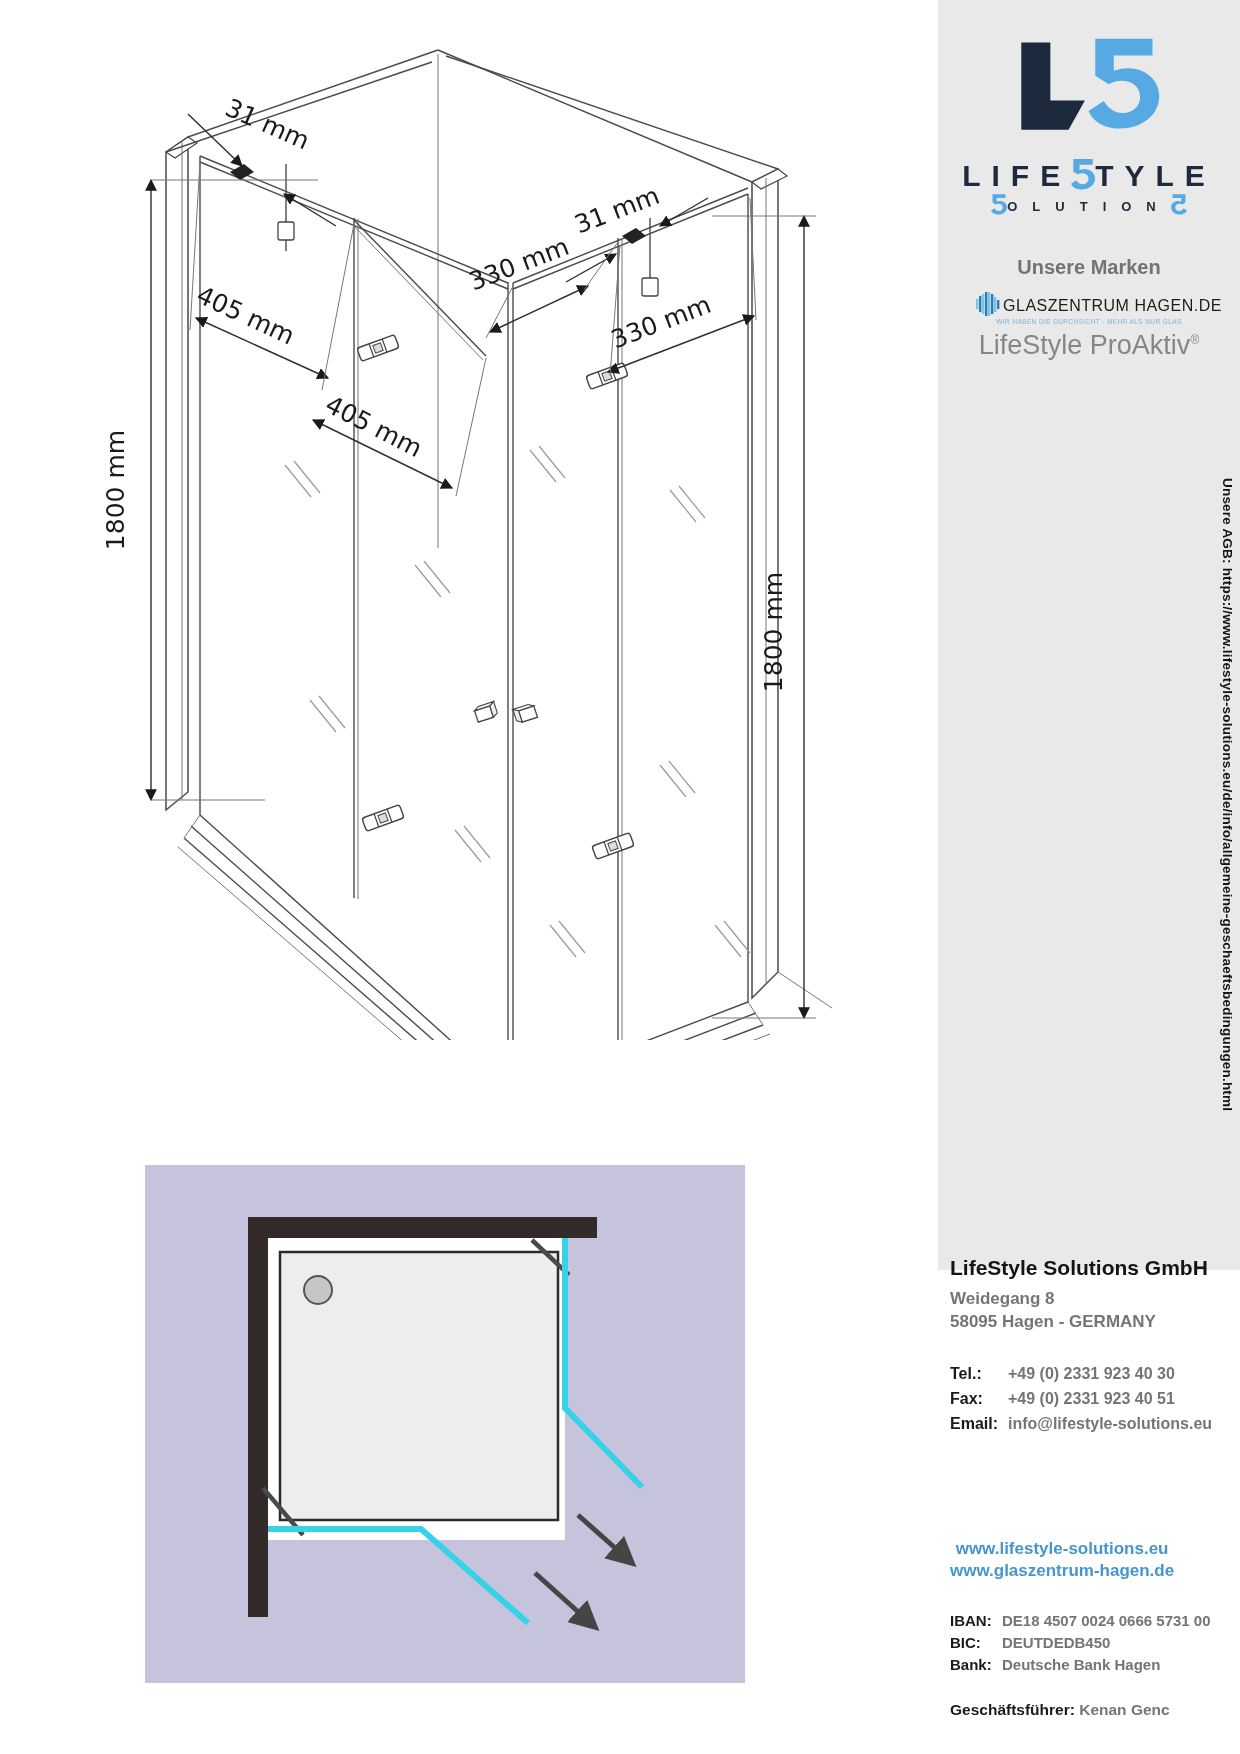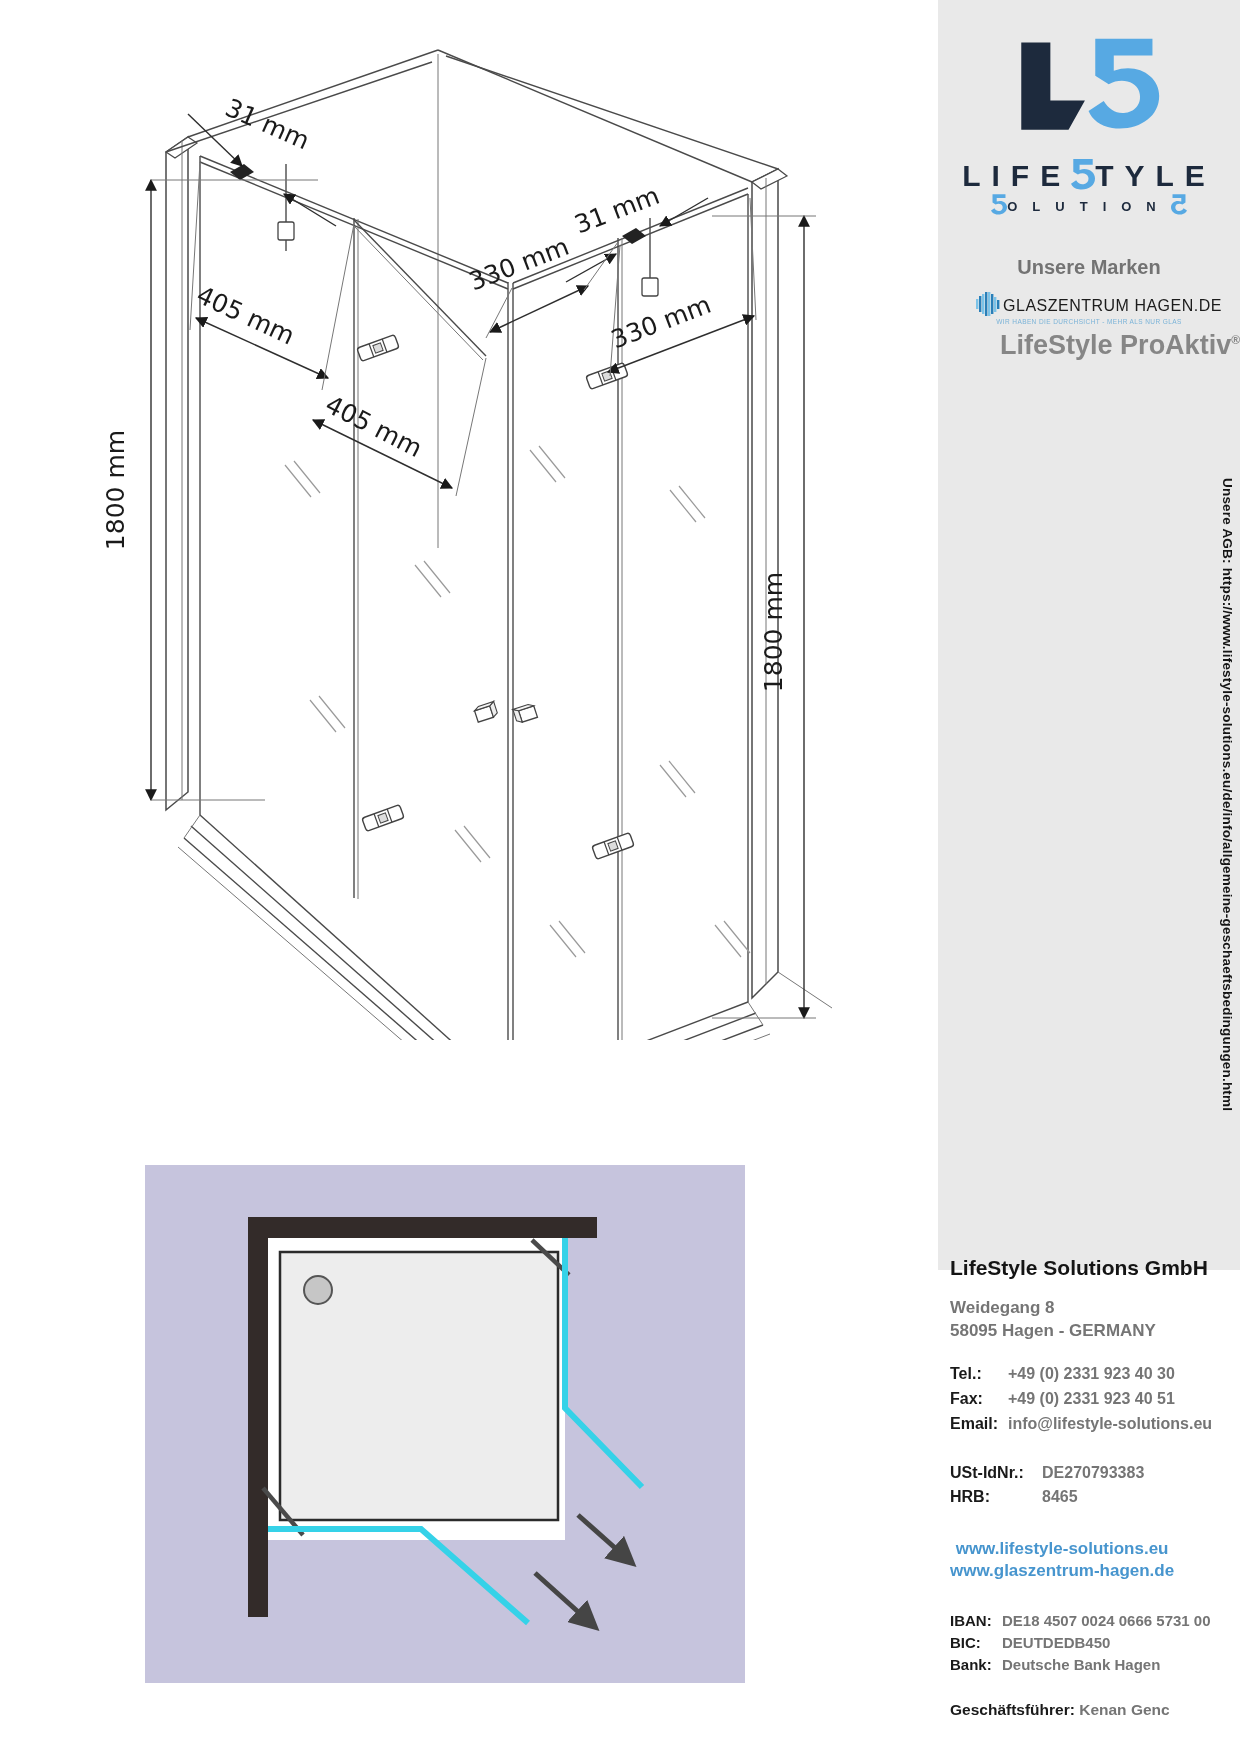--- a/index.html
+++ b/index.html
@@ -14,27 +14,27 @@
   .logo-word2{white-space:nowrap;font-weight:bold;font-size:13px;letter-spacing:15px;color:#1d2a3d;
               line-height:24px;margin-top:1px;}
   .sglyph{display:inline-block;vertical-align:-4px;}
   .marken-heading{position:absolute;left:0;top:256px;width:302px;text-align:center;font-size:20px;
               font-weight:bold;color:#737373;}
   .glaszentrum{position:absolute;left:0;top:291px;width:302px;text-align:center;color:#1c1c1c;}
   .gz-row{white-space:nowrap;font-size:16px;letter-spacing:.5px;font-weight:400;
           font-family:"Liberation Sans",sans-serif;padding-left:20px;}
   .gz-icon{display:inline-block;vertical-align:-6px;margin-right:3px;}
   .gz-tagline{font-size:6.5px;color:#7ab3d8;letter-spacing:.4px;margin-top:1px;}
-  .proaktiv{position:absolute;left:0;top:330px;width:302px;text-align:right;font-size:27px;
-            color:#868686;font-weight:700;}
+  .proaktiv{position:absolute;left:0;top:330px;width:302px;text-align:center;font-size:27px;
+            color:#868686;font-weight:400;}
   .proaktiv sup{font-size:12px;}
   .agb-vert{position:absolute;right:5px;top:478px;writing-mode:vertical-rl;font-size:13.5px;
             font-weight:bold;color:#151515;letter-spacing:.2px;height:660px;}
   .company-block{position:absolute;left:12px;top:1256px;}
-  .company-name{font-size:21px;font-weight:bold;color:#141414;margin-bottom:16px;}
+  .company-name{font-size:21px;font-weight:bold;color:#141414;margin-bottom:7px;}
   .company-line{font-size:17px;font-weight:bold;color:#757575;line-height:23px;}
   .rows{position:absolute;left:12px;}
   .row{display:flex;font-weight:bold;}
   .contact-rows{top:1361px;}
   .contact-rows .row{font-size:16px;line-height:25px;}
   .contact-rows .lbl{width:58px;color:#1a1a1a;}
   .reg-rows{top:1461px;}
   .reg-rows .row{font-size:16px;line-height:24px;}
   .reg-rows .lbl{width:92px;color:#1a1a1a;}
   .web-rows{top:1538px;text-align:center;}
@@ -299,30 +299,20 @@
       <div class="row">
         <span class="lbl">Fax:</span>
         <span class="val">+49 (0) 2331 923 40 51</span>
       </div>
       <div class="row">
         <span class="lbl">Email:</span>
         <span class="val">info@lifestyle-solutions.eu</span>
       </div>
     </div>
 
-    <div class="rows reg-rows">
-      <div class="row">
-        <span class="lbl">USt-IdNr.:</span>
-        <span class="val">DE270793383</span>
-      </div>
-      <div class="row">
-        <span class="lbl">HRB:</span>
-        <span class="val">8465</span>
-      </div>
-    </div>
 
     <div class="rows web-rows">
       <div class="wrow">www.lifestyle-solutions.eu</div>
       <div class="wrow">www.glaszentrum-hagen.de</div>
     </div>
 
     <div class="rows bank-rows">
       <div class="row">
         <span class="lbl">IBAN:</span>
         <span class="val">DE18 4507 0024 0666 5731 00</span>

